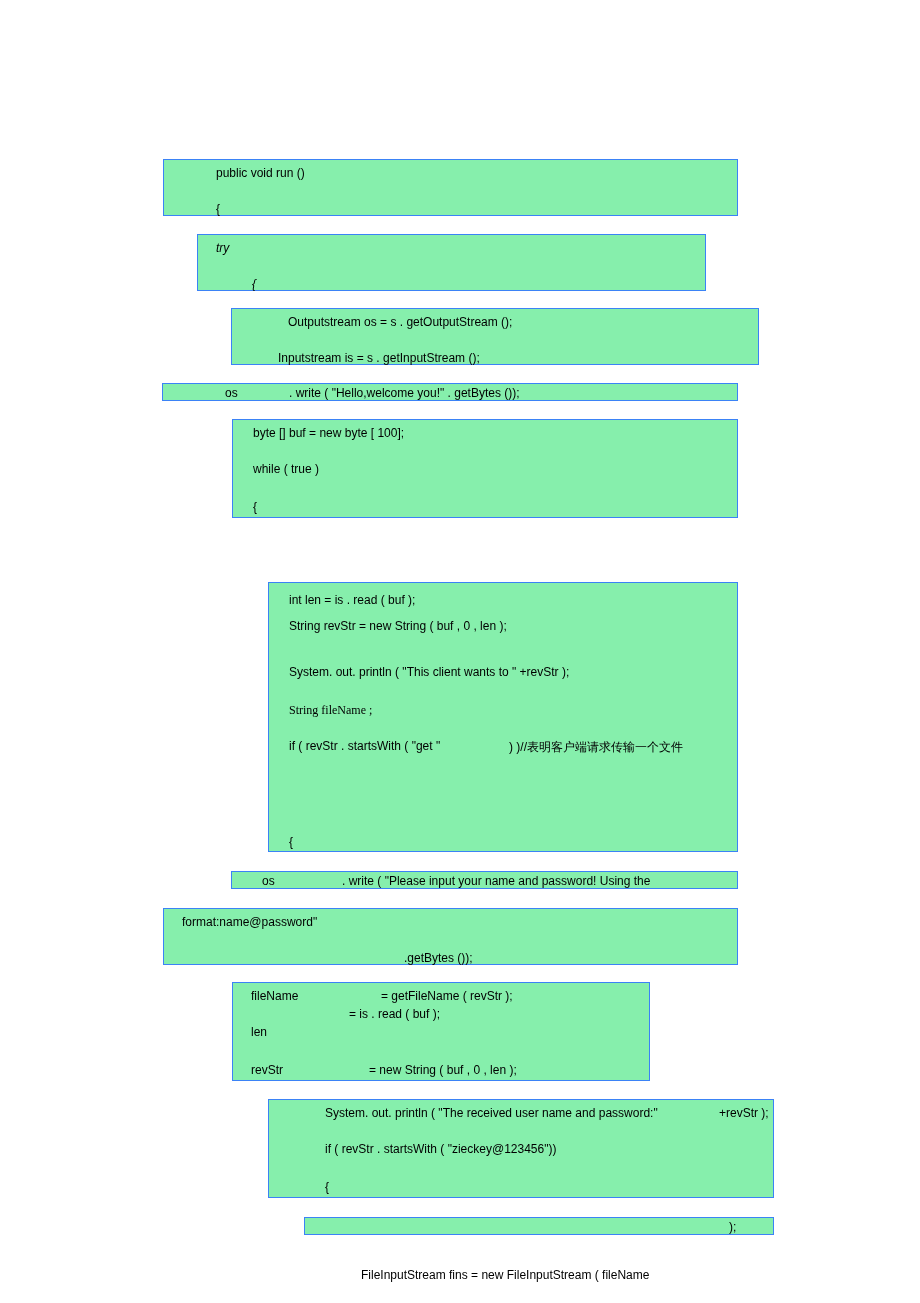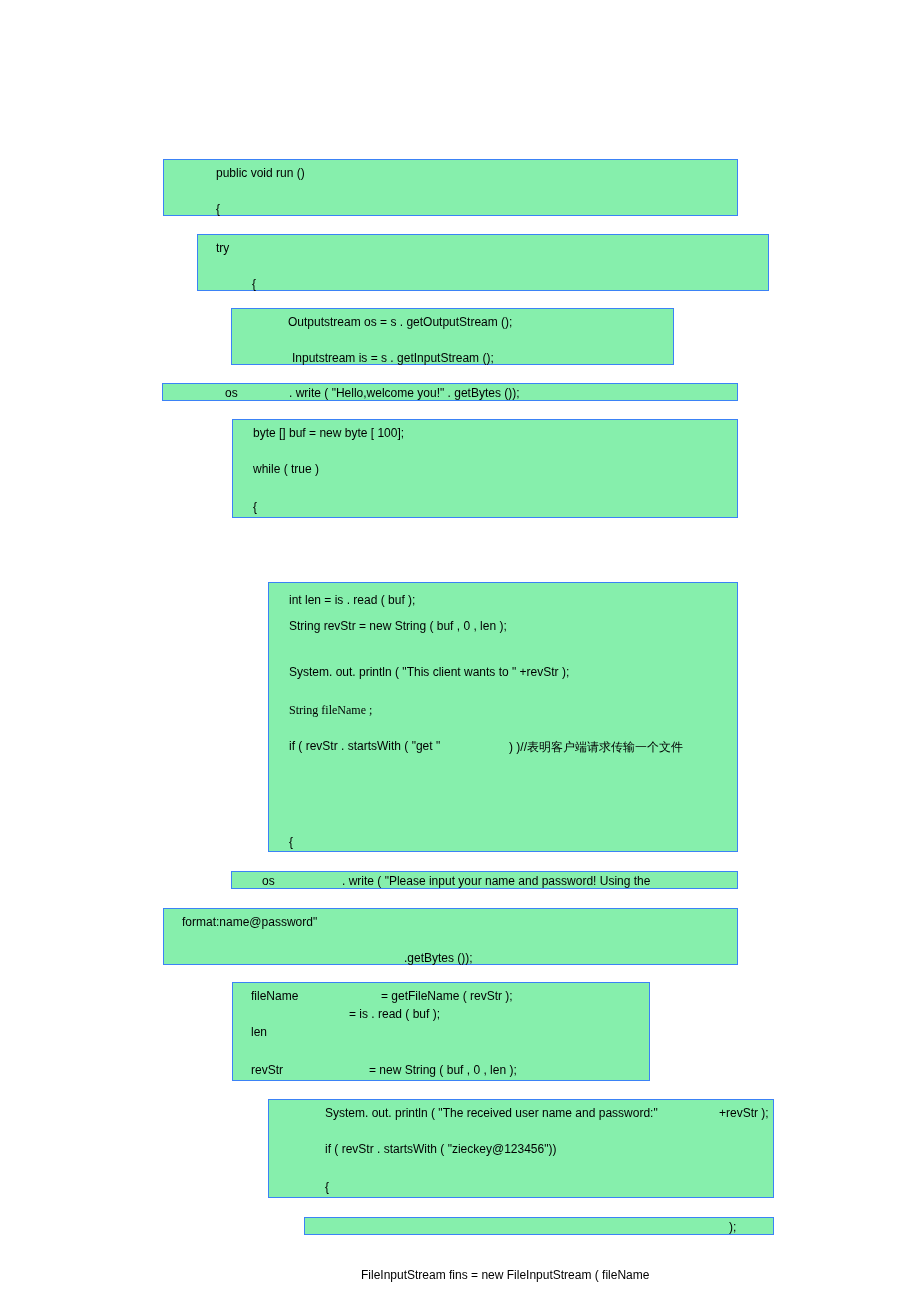--- a/index.html
+++ b/index.html
@@ -29,28 +29,28 @@
 </head>
 <body>
 
 <div class="page">
 
   <div class="box" style="left:163px; top:159px; width:575px; height:57px;">
     <span class="inner" style="left:52px; top:6px;">public void run ()</span>
     <span class="inner" style="left:52px; top:42px;">{</span>
   </div>
 
-  <div class="box" style="left:197px; top:234px; width:572px; height:57px;">
+  <div class="box" style="left:197px; top:234px; width:509px; height:57px;font-style:italic;">
     <span class="inner" style="left:18px; top:6px;">try</span>
     <span class="inner" style="left:54px; top:42px;">{</span>
   </div>
 
-  <div class="box" style="left:231px; top:308px; width:443px; height:57px;">
+  <div class="box" style="left:231px; top:308px; width:528px; height:57px;">
     <span class="inner" style="left:56px; top:6px;">Outputstream os = s . getOutputStream ();</span>
-    <span class="inner" style="left:60px; top:42px;">Inputstream is = s . getInputStream ();</span>
+    <span class="inner" style="left:46px; top:42px;">Inputstream is = s . getInputStream ();</span>
   </div>
 
   <div class="box" style="left:162px; top:383px; width:576px; height:18px;">
     <span class="inner" style="left:62px; top:2px;">os</span>
     <span class="inner" style="left:126px; top:2px;">. write ( "Hello,welcome you!" . getBytes ());</span>
   </div>
 
   <div class="box" style="left:232px; top:419px; width:506px; height:99px;">
     <span class="inner" style="left:20px; top:6px;">byte [] buf = new byte [ 100];</span>
     <span class="inner" style="left:20px; top:42px;">while ( true )</span>

